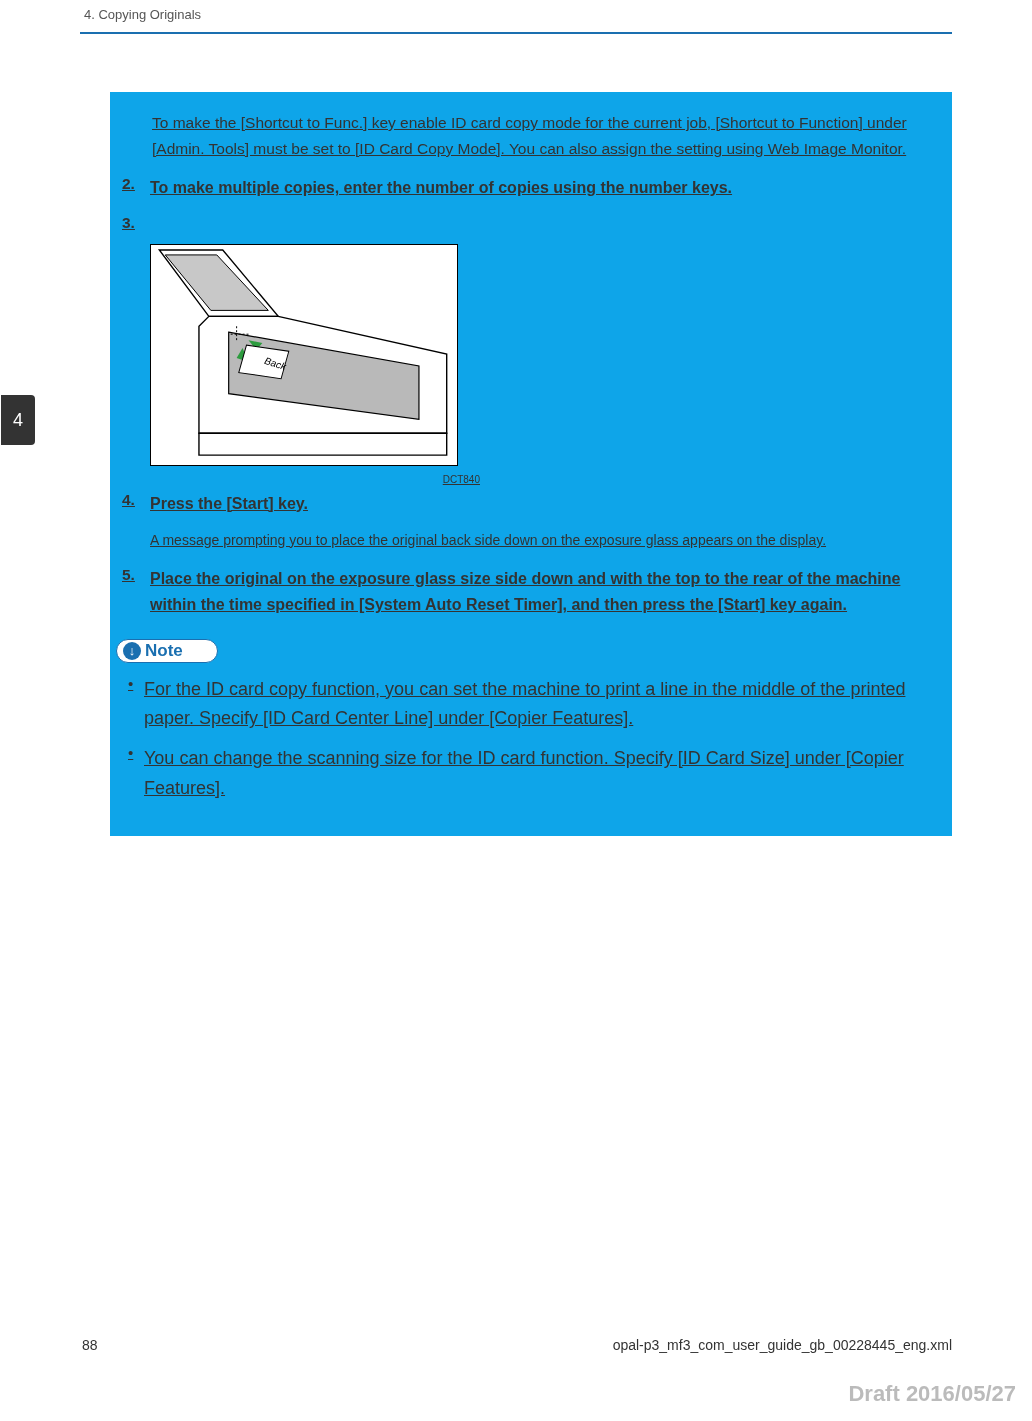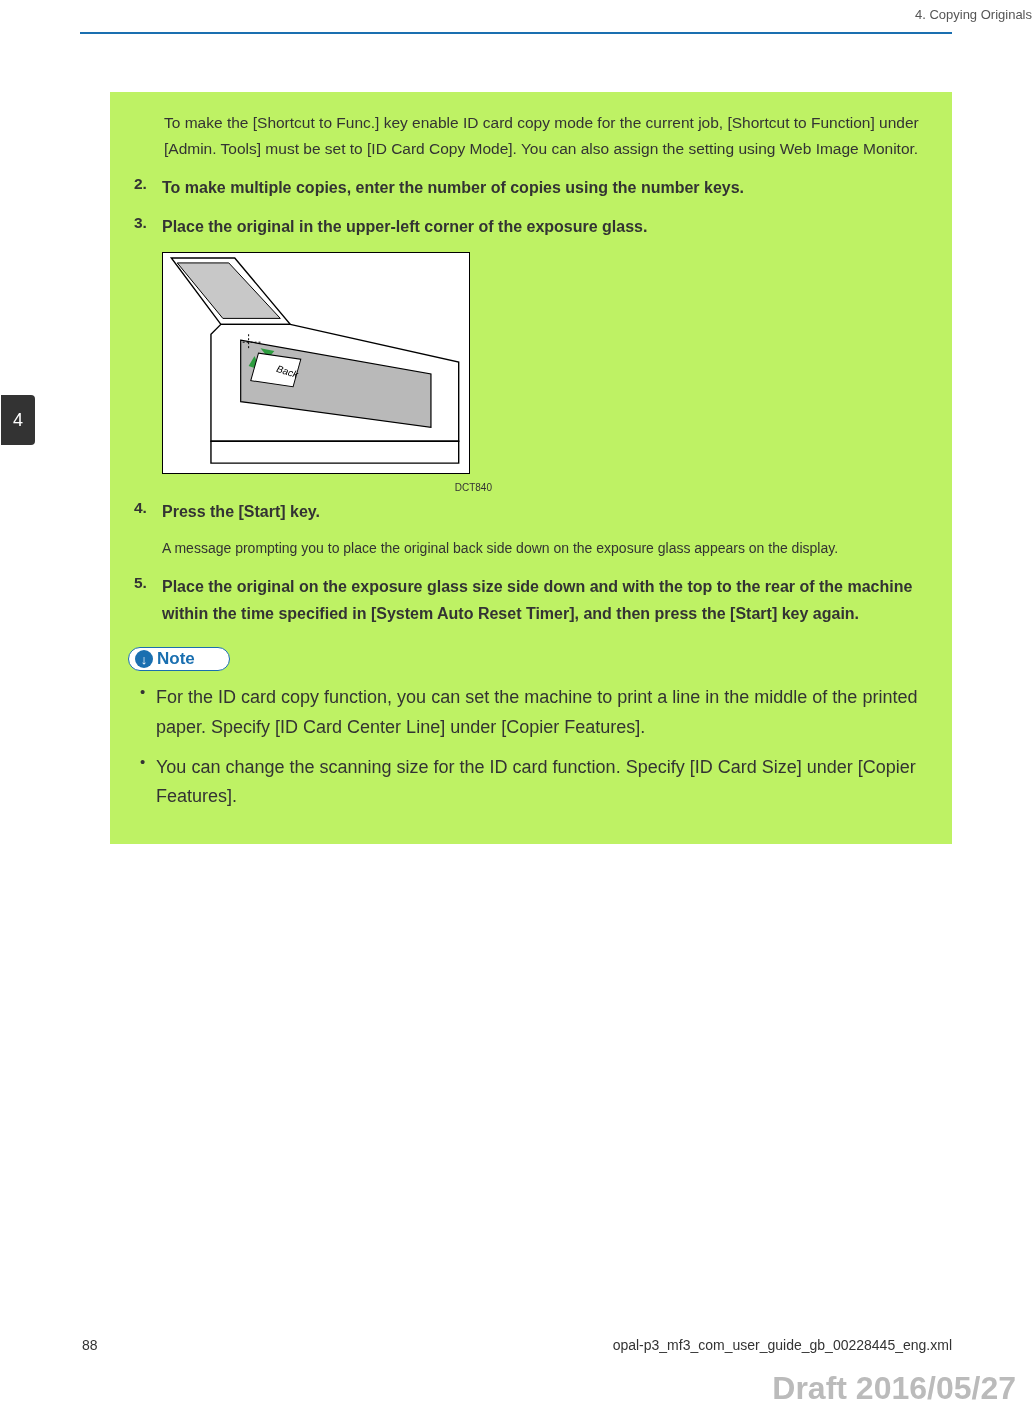--- a/index.html
+++ b/index.html
@@ -13,32 +13,32 @@
     }
     .page {
       padding: 0;
       height: 100%;
       position: relative;
     }
     .header-title {
       font-size: 13px;
       color: #555;
       padding: 7px 0 10px 84px;
-      text-align: right;
     }
     .header-line {
       height: 2px;
       background: #1a6fb0;
       margin: 0 80px 0 80px;
     }
     .content-block {
-      background: #bef264;
+      background: #0ea5e9;
       margin: 58px 80px 0 110px;
-      padding: 18px 30px 22px 16px;
-      position: relative;
+      padding: 18px 30px 22px 4px;
+      position: relative;
+      text-decoration: underline;
     }
     .chapter-tab {
       position: absolute;
       left: 1px;
       top: 395px;
       width: 34px;
       height: 50px;
       background: #333;
       color: #fff;
       font-size: 18px;
@@ -148,21 +148,21 @@
       justify-content: space-between;
       padding: 0 80px 0 82px;
       font-size: 14px;
       color: #333;
       align-items: center;
     }
     .draft-stamp {
       position: absolute;
       bottom: 14px;
       right: 16px;
-      font-size: 32px;
+      font-size: 22px;
       font-weight: bold;
       color: #bbb;
       margin-top: 17px;
     }
     
     .scanner-svg { width: 100%; height: 100%; }
   </style>
 </head>
 <body>
 
@@ -175,21 +175,20 @@
   <div class="content-block">
     <div class="intro-text">To make the [Shortcut to Func.] key enable ID card copy mode for the current job, [Shortcut to Function] under [Admin. Tools] must be set to [ID Card Copy Mode]. You can also assign the setting using Web Image Monitor.</div>
 
     <div class="step">
       <div class="step-num step-bold">2.</div>
       <div class="step-text step-bold">To make multiple copies, enter the number of copies using the number keys.</div>
     </div>
 
     <div class="step">
       <div class="step-num step-bold">3.</div>
-      <div class="step-text step-bold">Place the original in the upper-left corner of the exposure glass.</div>
     </div>
 
     <div class="figure-wrap">
       <div class="figure">
         <svg class="scanner-svg" viewBox="0 0 308 222">
 
           <path d="M 8 5 L 72 5 L 128 72 L 58 72 Z" fill="#fff" stroke="#000" stroke-width="1.4"></path>
           <path d="M 14 10 L 66 10 L 118 66 L 60 66 Z" fill="#c8c8c8" stroke="#000" stroke-width="1"></path>
 
           <path d="M 58 72 L 128 72 L 298 110 L 298 190 L 48 190 L 48 82 Z" fill="#fff" stroke="#000" stroke-width="1.4"></path>

